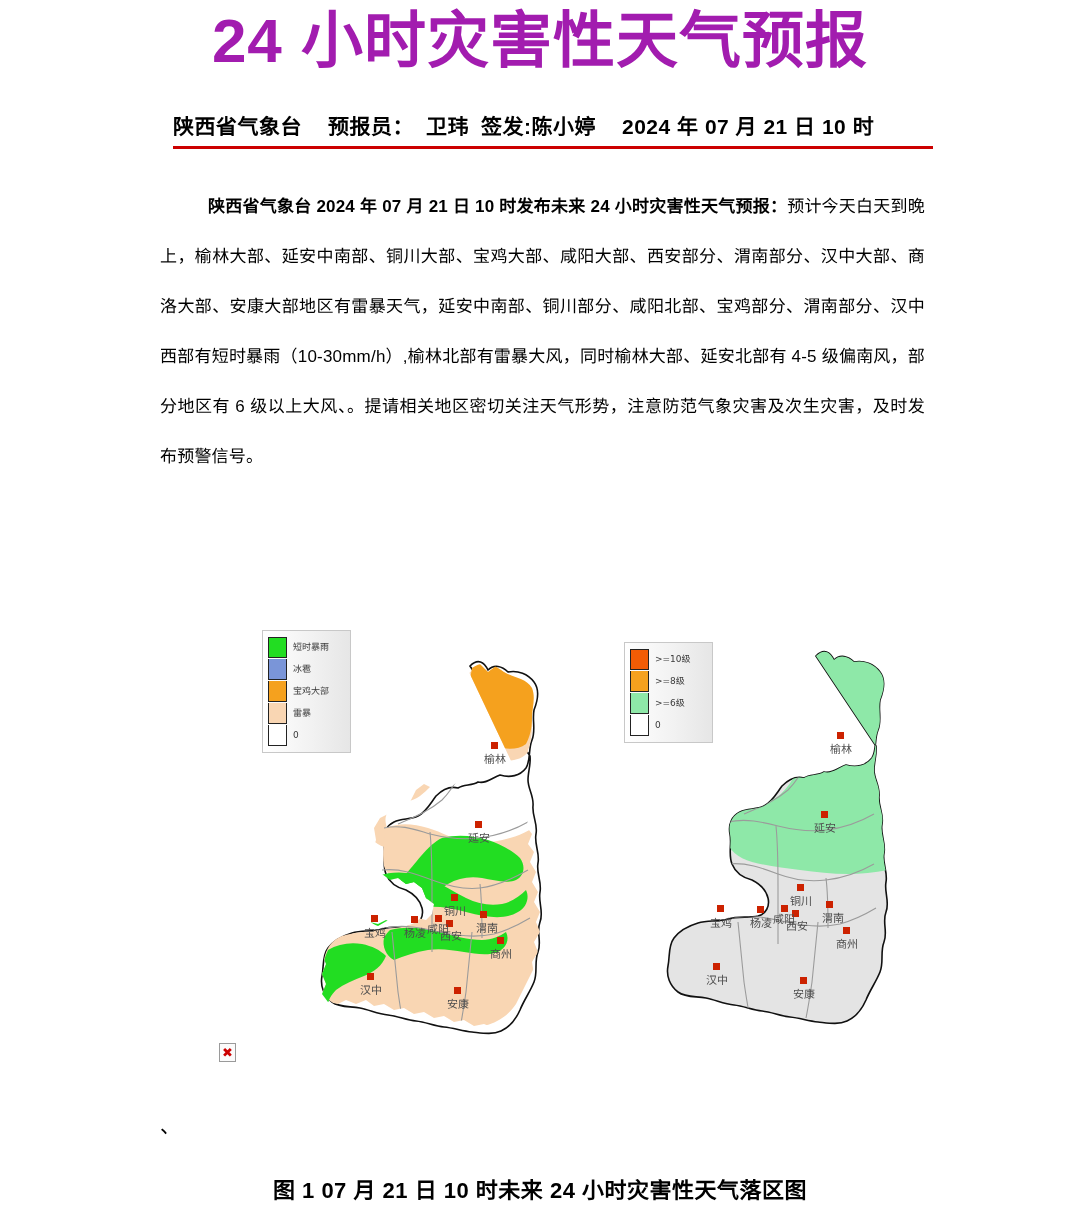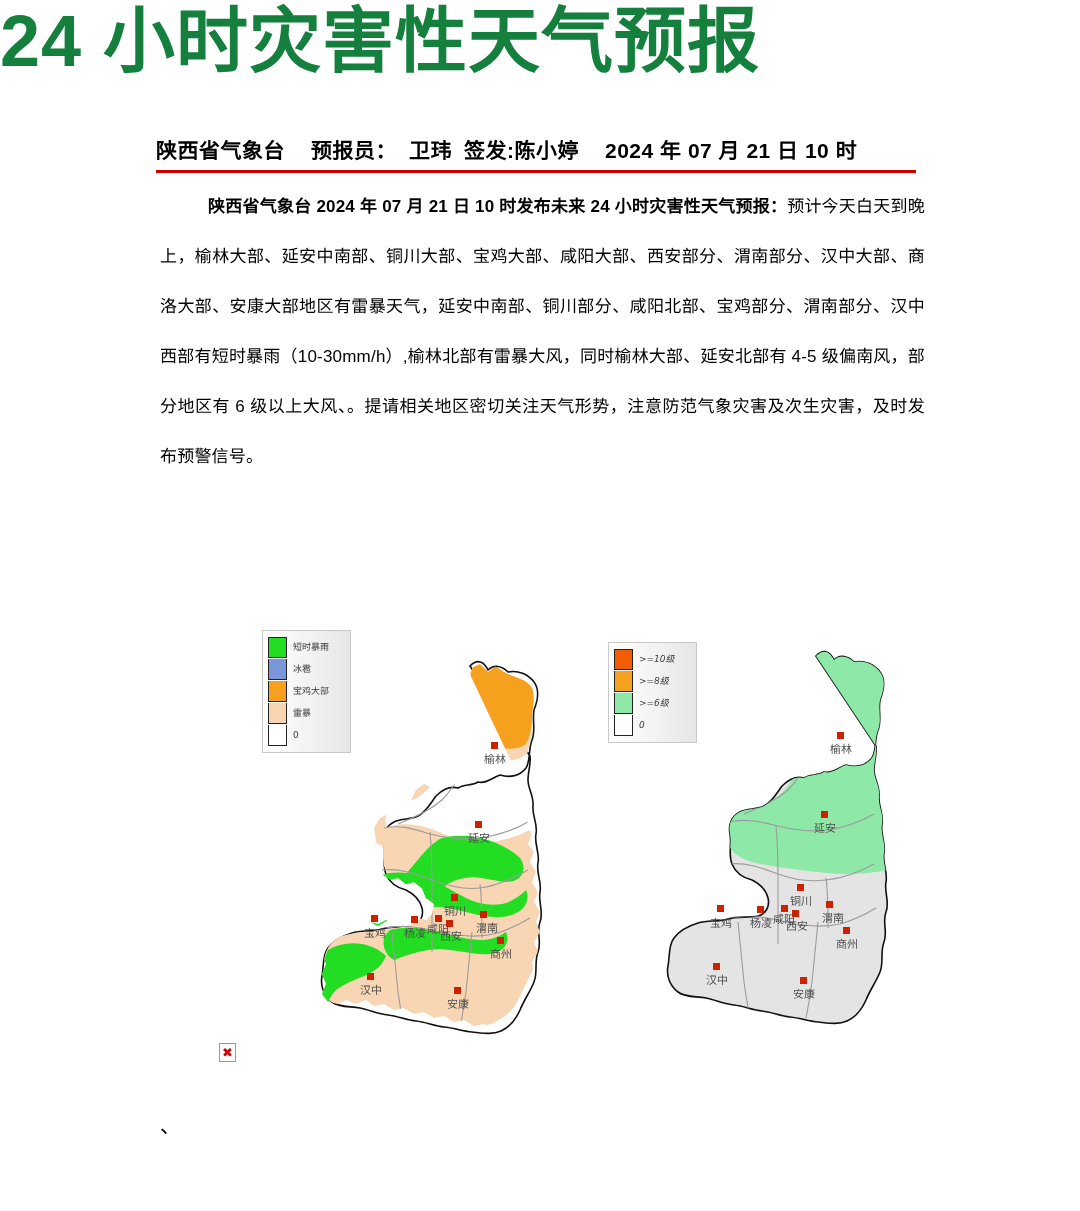--- a/index.html
+++ b/index.html
@@ -22,35 +22,35 @@
     width: 1080px;
     height: 1211px;
   }
 
   
   .doc-title {
     position: absolute;
     left: 0;
     top: 6px;
     width: 1080px;
-    color: #15803d;
-    font-size: 72px;
+    text-align: center;
+    color: #a21caf;
+    font-size: 62px;
     font-weight: 700;
     letter-spacing: 1px;
     line-height: 70px;
     white-space: nowrap;
   }
 
   
   .byline-wrap {
     position: absolute;
-    left: 156px;
+    left: 173px;
     top: 112px;
     width: 760px;
-    margin-top: 24px;
   }
   .byline {
     font-size: 21px;
     font-weight: 700;
     line-height: 30px;
     white-space: nowrap;
     letter-spacing: 0.5px;
   }
   .byline .sep-wide { display: inline-block; width: 26px; }
   .byline .sep-small { display: inline-block; width: 12px; }
@@ -98,21 +98,21 @@
 
   
   .legend {
     position: absolute;
     z-index: 5;
     background: linear-gradient(to right, #ffffff 0%, #f2f2f2 55%, #e6e6e6 100%);
     border: 1px solid #c8c8c8;
     padding: 5px 6px 6px 5px;
   }
   .legend-left  { left: 0px;   top: 8px;  width: 76px; }
-  .legend-right { left: 0px;   top: 20px; width: 76px; font-style: italic; }
+  .legend-right { left: 16px;   top: 20px; width: 76px; }
 
   .legend-row {
     display: flex;
     align-items: center;
     height: 22px;
   }
   .legend-sw {
     width: 19px;
     height: 21px;
     border: 1px solid #222222;
@@ -567,14 +567,15 @@
           <text class="city-name" x="176" y="376">安康</text>
         </g>
       </svg>
     </div>
   </div>
 
   <div class="broken-img">✖</div>
 
   <div class="stray-mark">、</div>
 
+  <div class="fig-caption">图 1 07 月 21 日 10 时未来 24 小时灾害性天气落区图</div>
 
 </div>
 
 </body></html>

